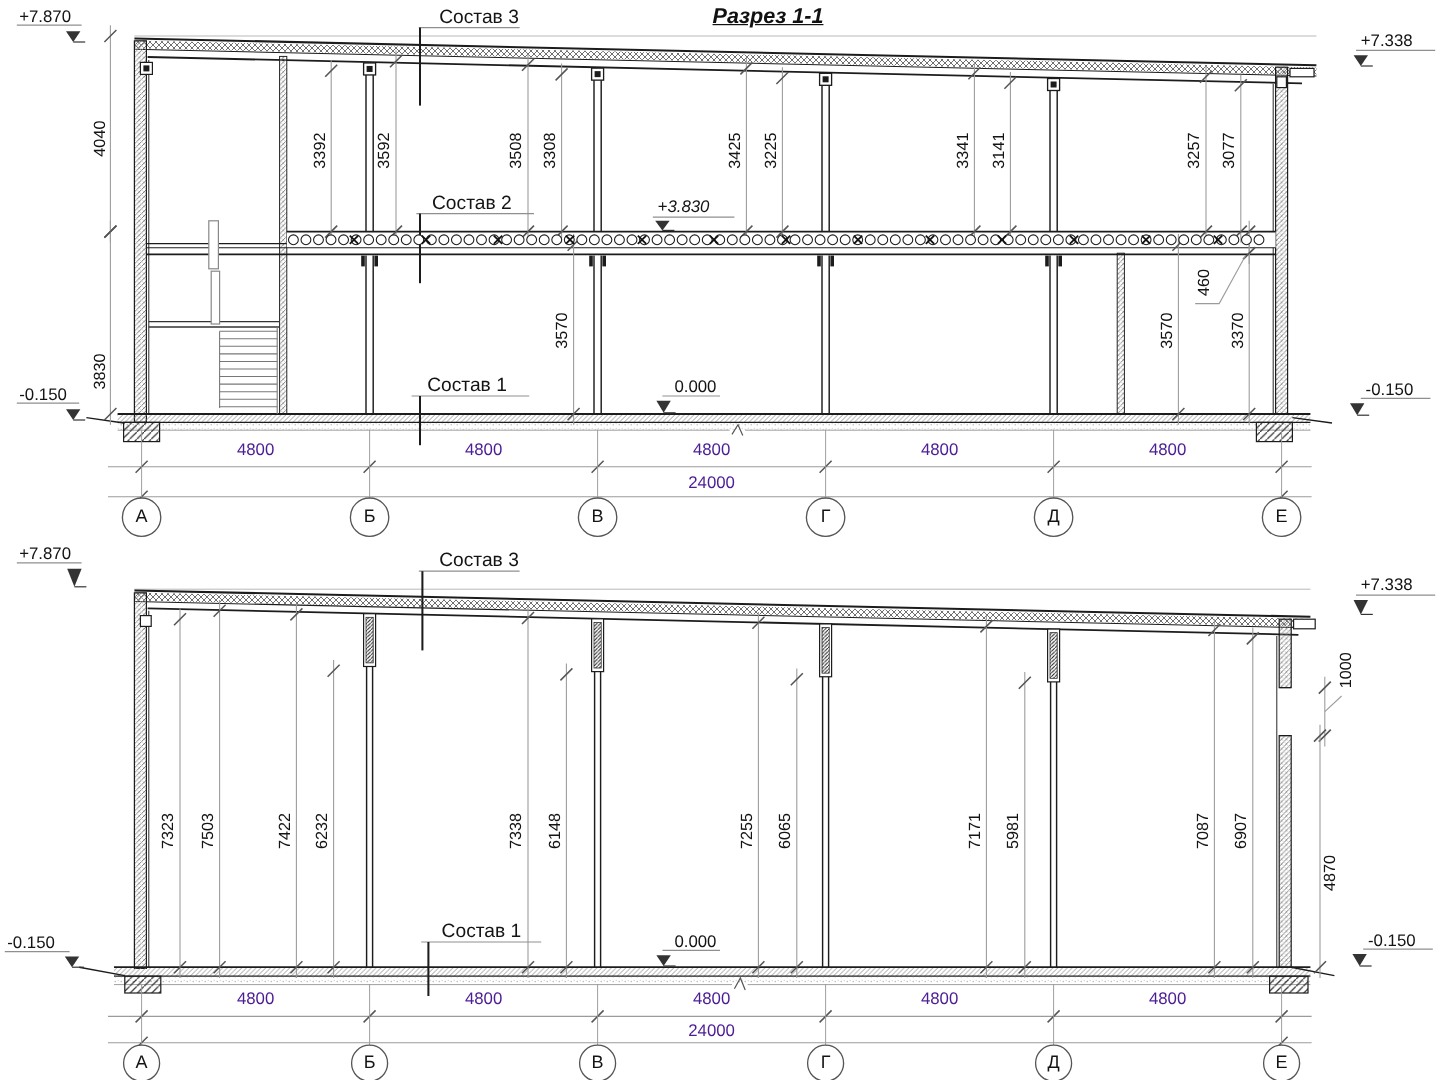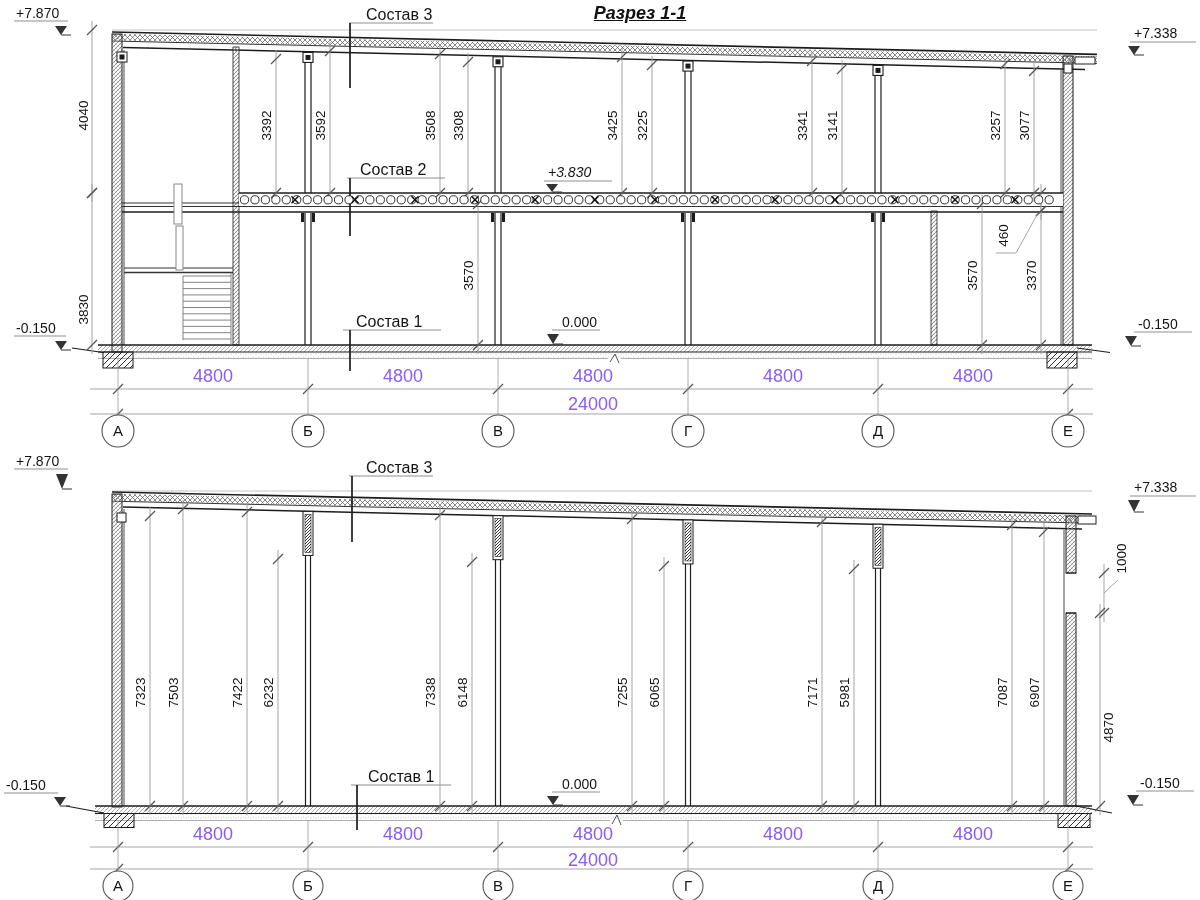--- a/index.html
+++ b/index.html
@@ -6,21 +6,21 @@
   #canvas{position:relative;width:1200px;height:900px;background:#fff;overflow:hidden;
           font-family:"Liberation Sans",sans-serif;}
   #lw{position:absolute;left:0;top:0;}
   .title{position:absolute;width:300px;text-align:center;
          font:italic 700 18px "Liberation Sans",sans-serif;
          text-decoration:underline;color:#111;white-space:nowrap;}
   .lbl{position:absolute;font-size:14px;color:#141414;white-space:nowrap;}
   .clbl{position:absolute;font-size:16px;color:#141414;white-space:nowrap;}
   .vlbl{position:absolute;width:74px;text-align:center;font-size:13.5px;color:#141414;
         transform:rotate(-90deg);transform-origin:center;white-space:nowrap;}
-  .slbl{position:absolute;width:70px;text-align:center;font-size:18px;color:#8b5cf6;}
+  .slbl{position:absolute;width:70px;text-align:center;font-size:14px;color:#4c1d95;}
   .blbl{position:absolute;width:30px;text-align:center;font-size:15px;color:#141414;}
 </style>
 </head>
 <body>
 
 <div id="canvas">
 
   <svg id="lw" width="1200" height="900">
     <defs>
       <pattern id="pw" width="4" height="4" patternUnits="userSpaceOnUse">

